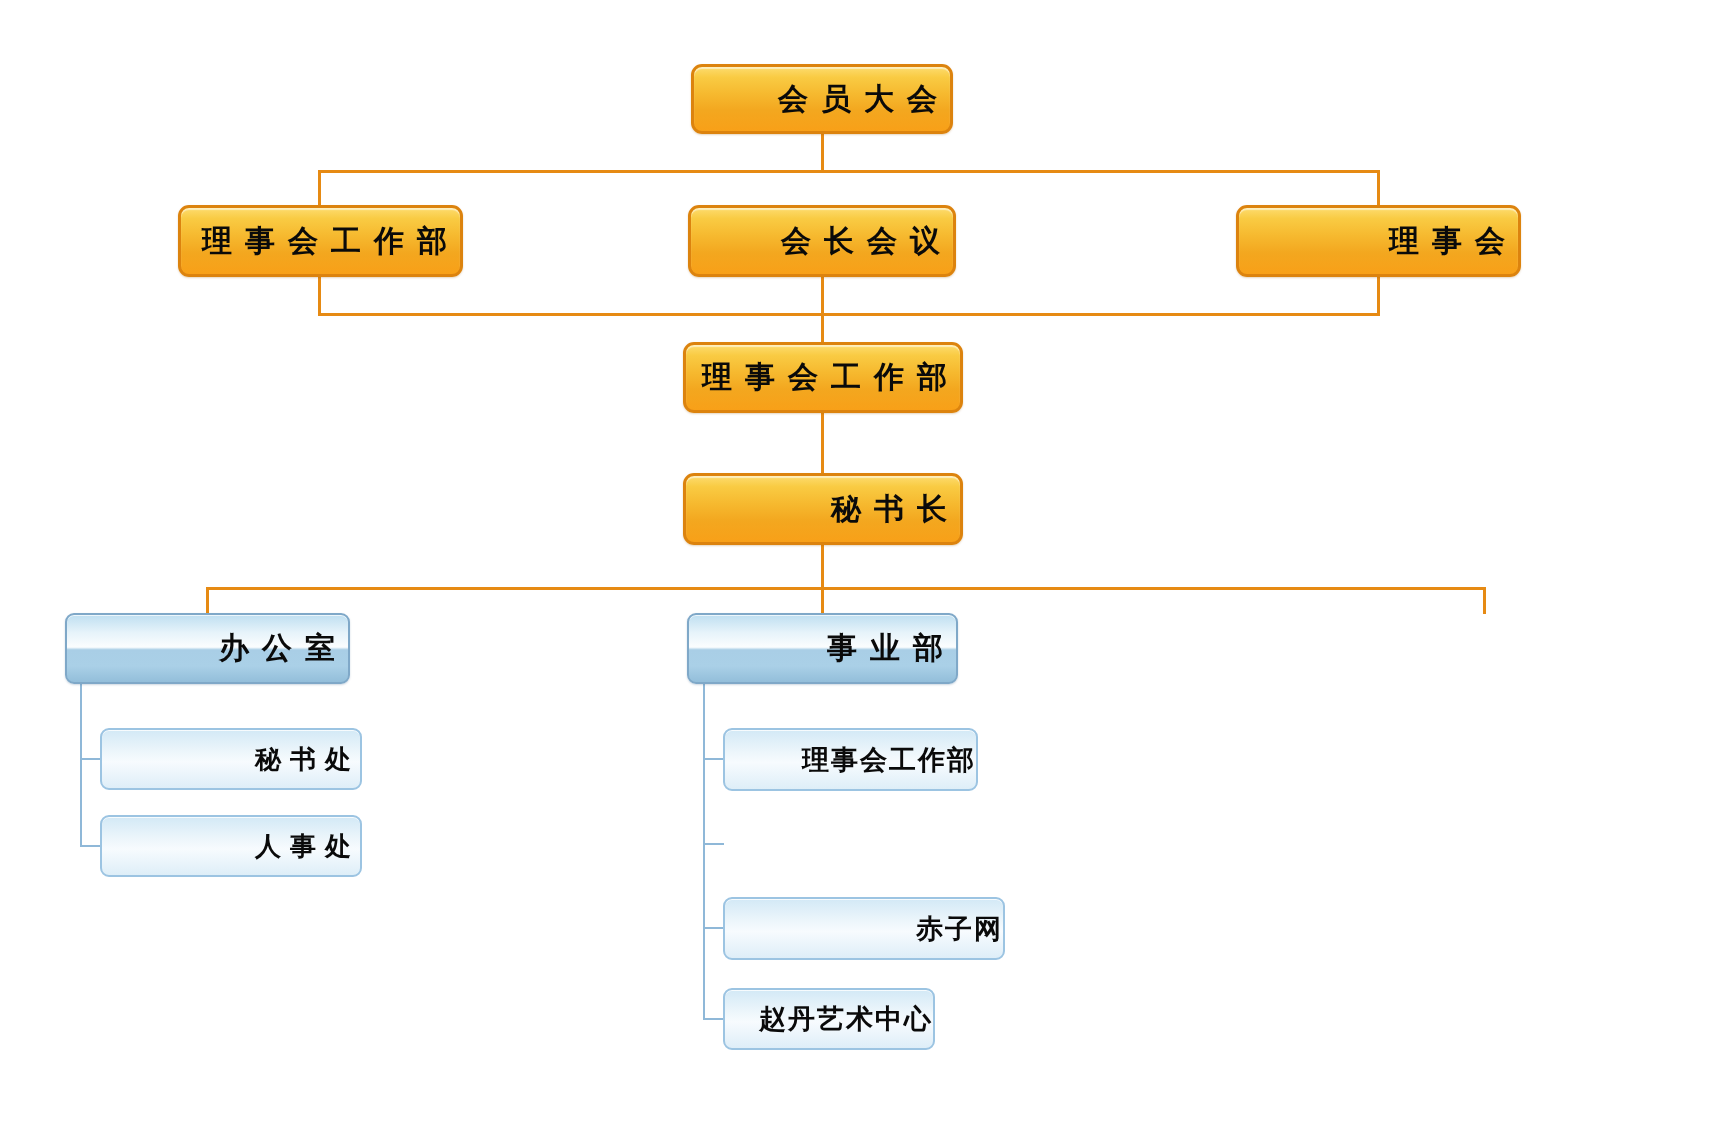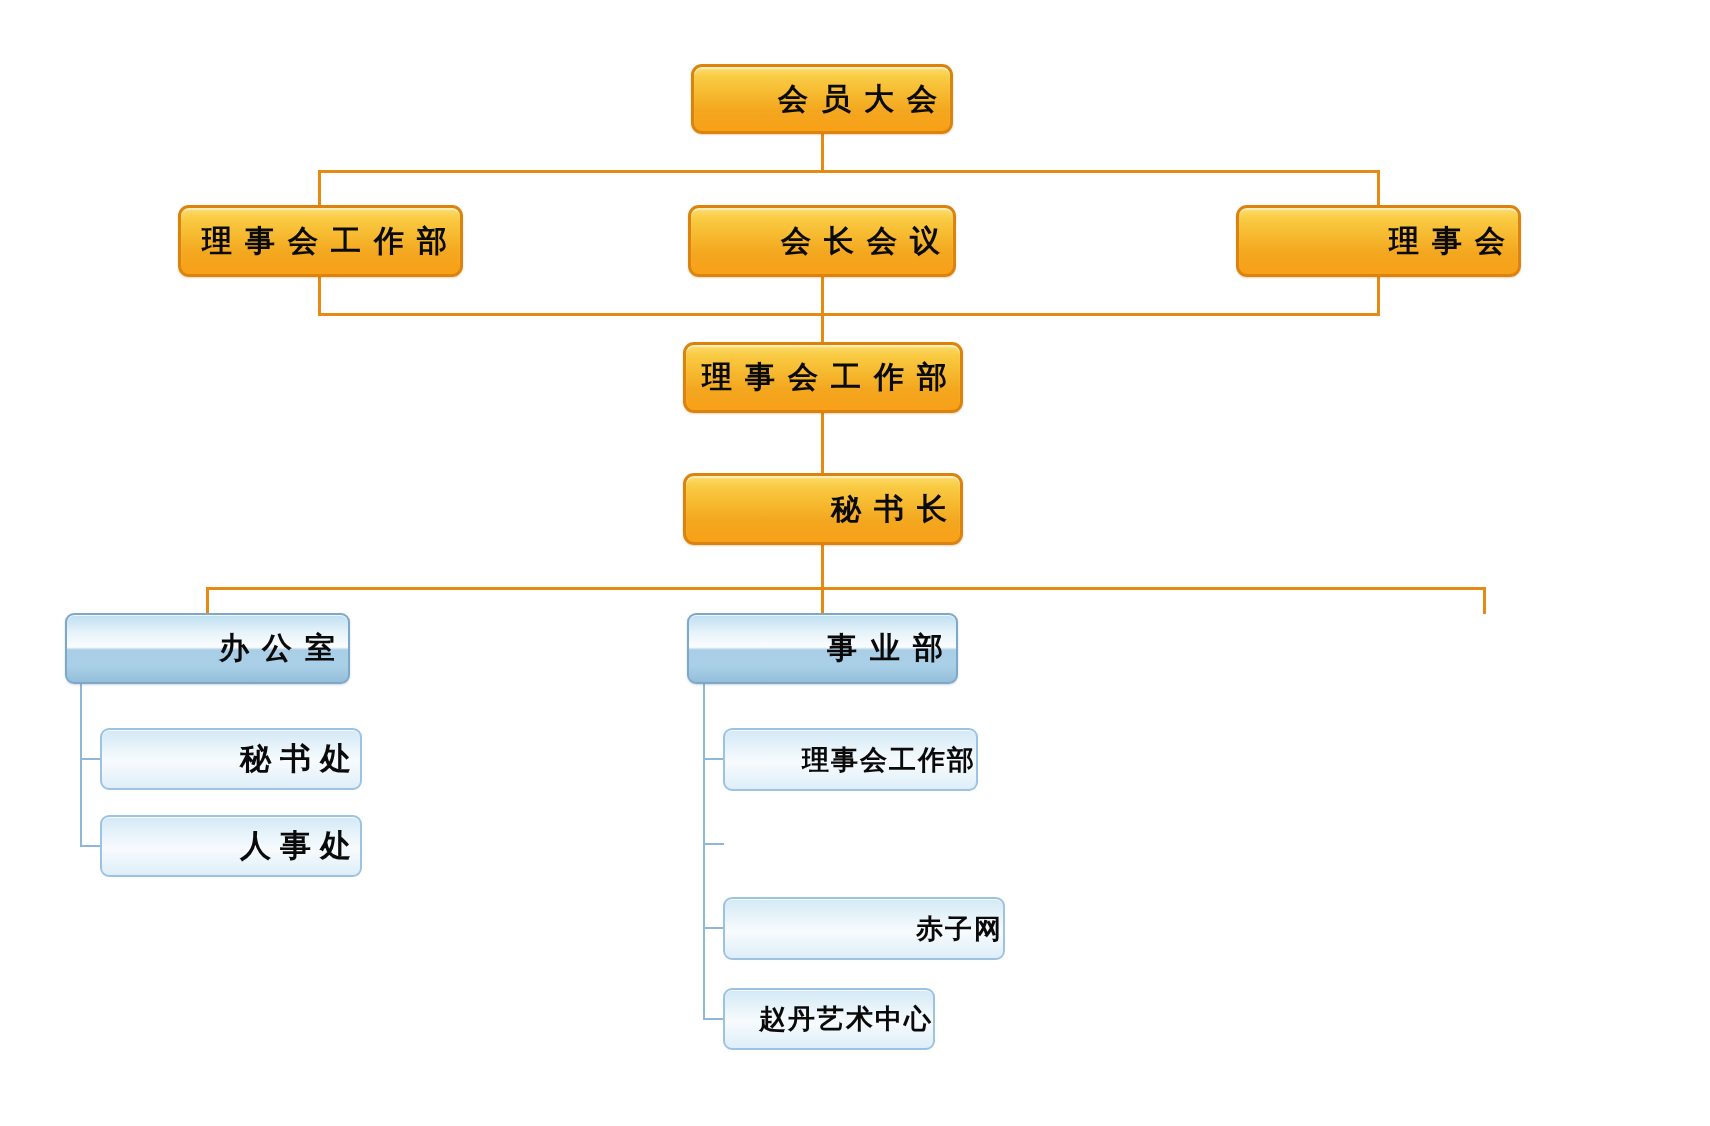--- a/index.html
+++ b/index.html
@@ -27,21 +27,21 @@
     background:linear-gradient(180deg,#BFDFF1 0%,#E6F3FA 26%,#FBFDFE 48%,#A9CEE6 52%,#AAD0E7 76%,#93BEDA 100%);
     border:2px solid #7FA8C8;border-radius:9px;
     box-shadow:inset 0 1px 0 rgba(255,255,255,.7), 0 1px 2px rgba(60,100,140,.25);
     font-family:"Liberation Serif","DejaVu Serif",serif;
     font-size:30px;letter-spacing:13px;padding-left:2px;
   }
   .sub{
     background:linear-gradient(180deg,#D3E9F6 0%,#EDF6FB 38%,#F7FBFE 55%,#DEEEF8 100%);
     border:2px solid #9CC4E2;border-radius:9px;
     box-shadow:inset 0 1px 0 rgba(255,255,255,.8);
-    font-size:31px;letter-spacing:9px;padding-left:8px;
+    font-size:26px;letter-spacing:9px;padding-left:8px;
   }
   .sub-left{
     justify-content:flex-end;letter-spacing:2px;padding-left:38px;font-size:27px;
   }
 </style>
 </head>
 <body>
 
 <div id="canvas">
 

